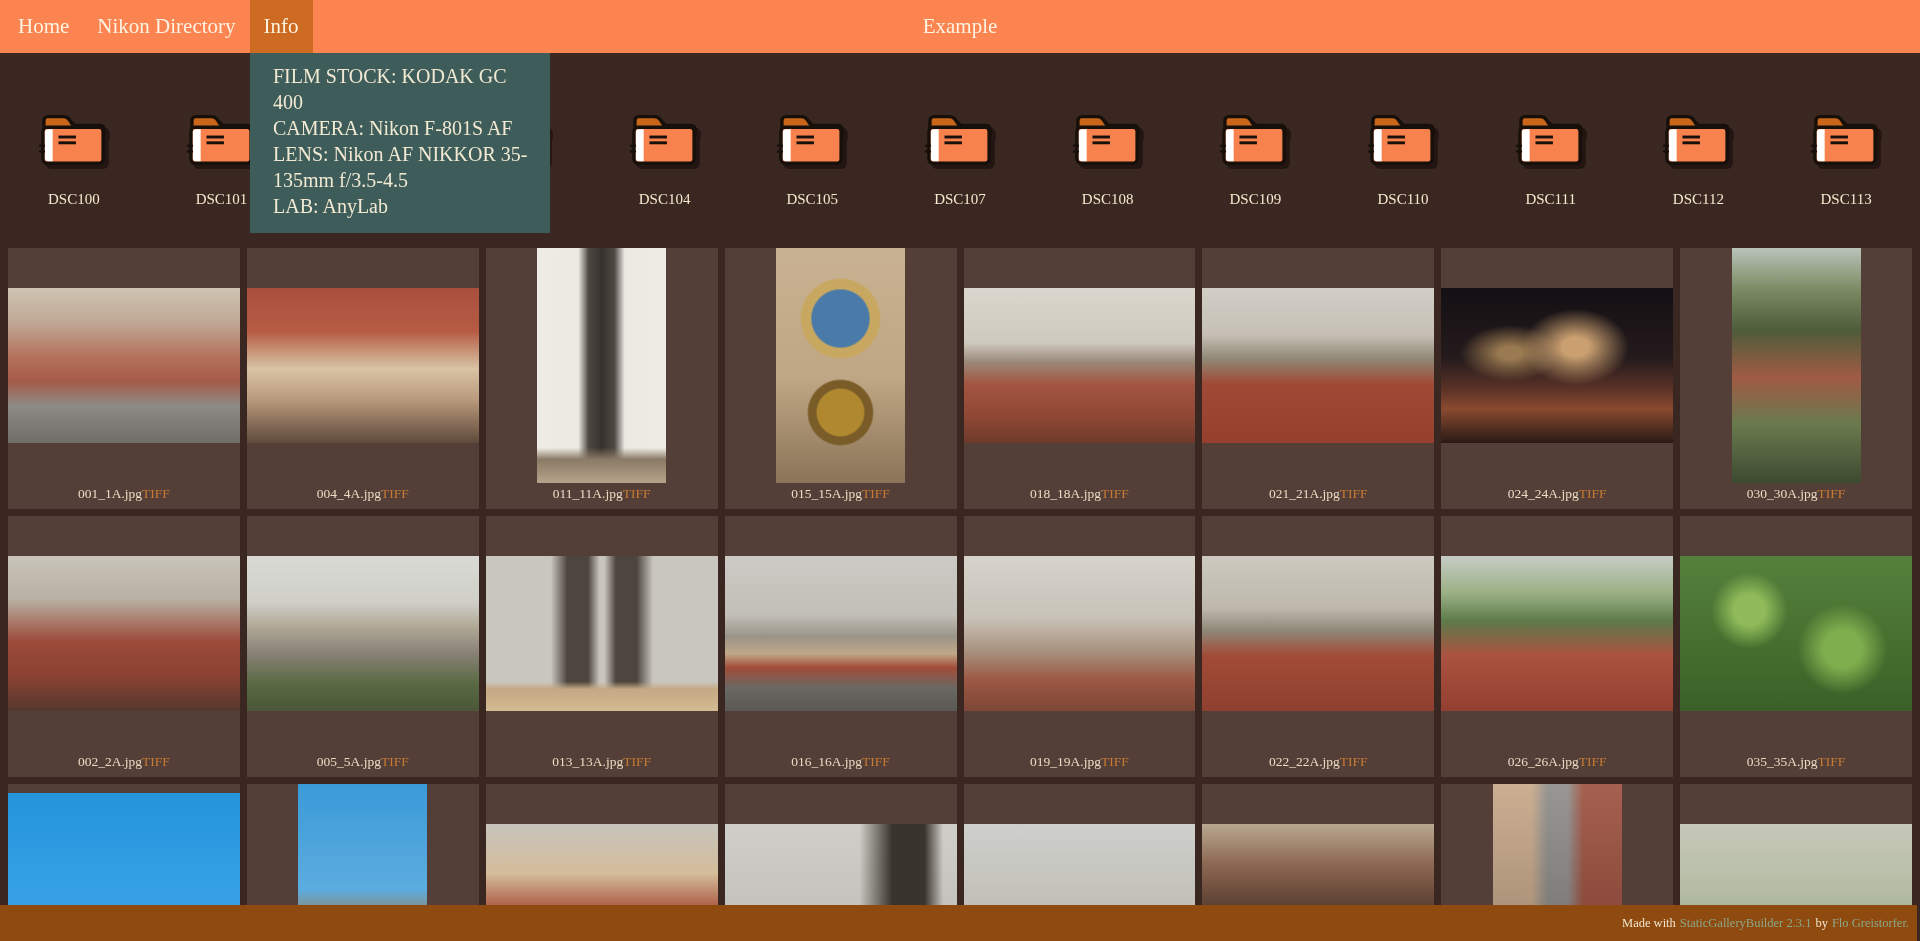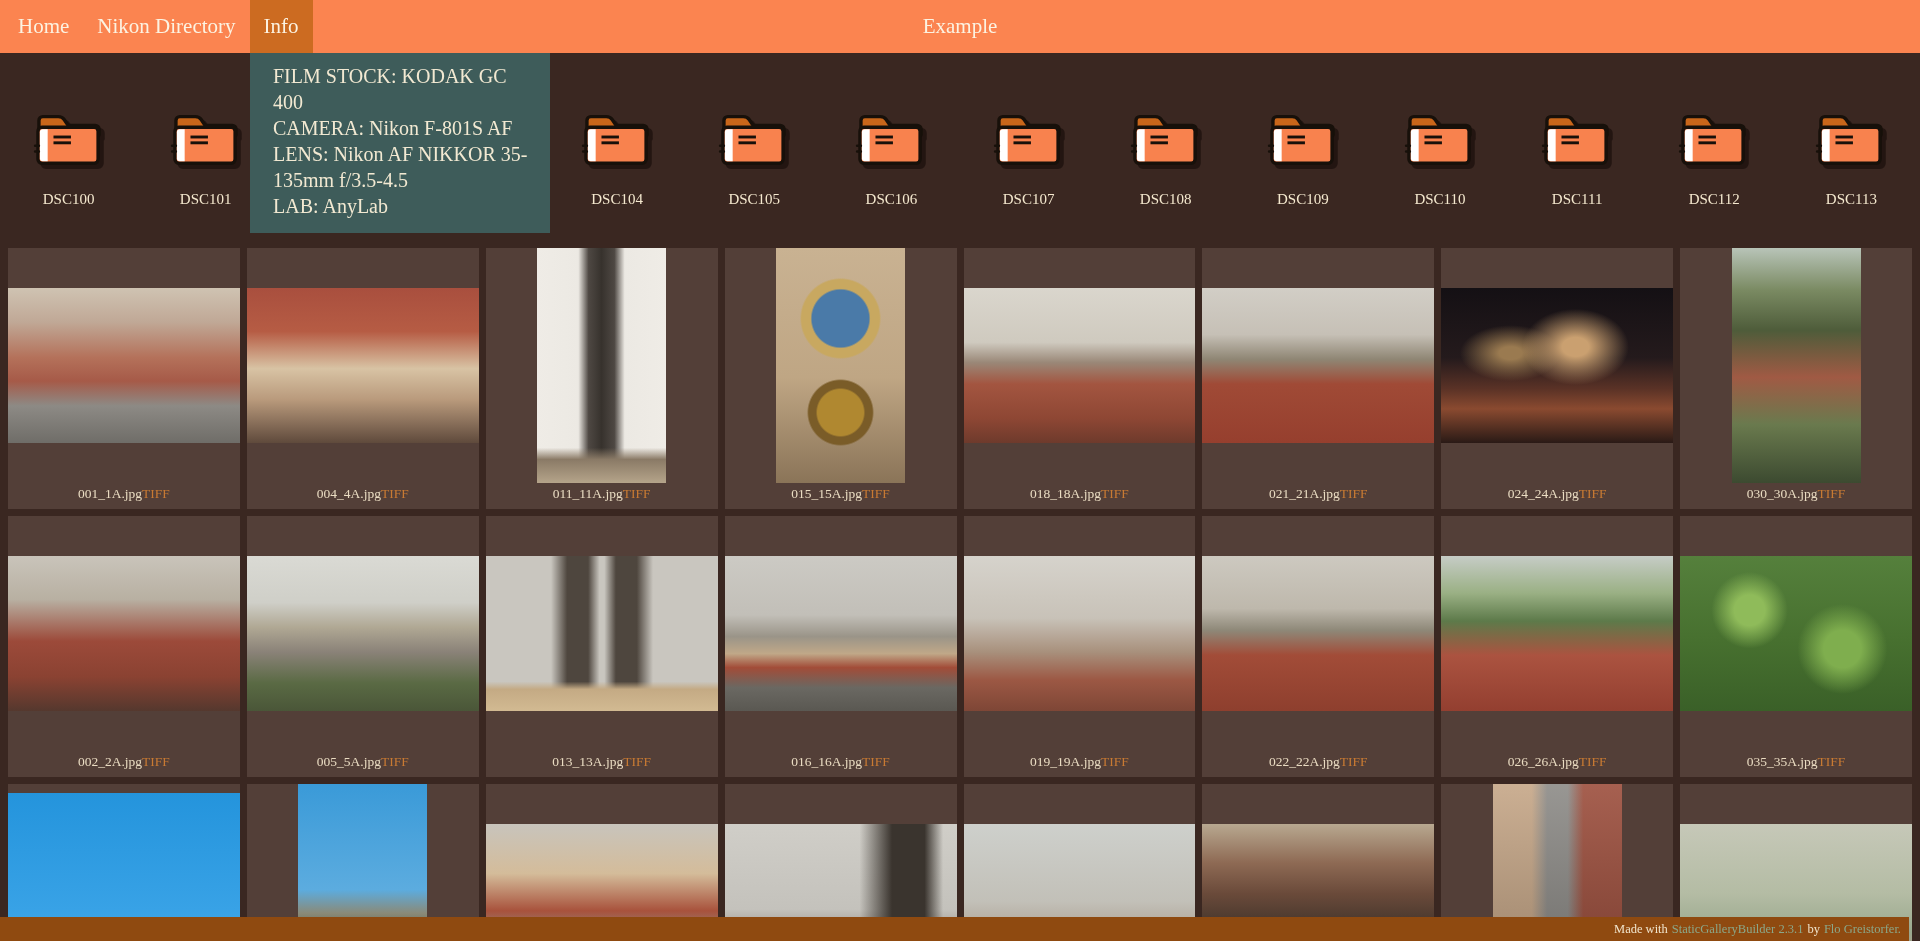--- a/index.html
+++ b/index.html
@@ -59,21 +59,21 @@
   .ph.portrait  { width:129px; height:235px; }
   .ph.tall      { width:100%; height:212px; align-self:flex-start; margin-top:9px; }
   .cell-label {
     height:22px; display:flex; align-items:center; justify-content:center;
     font-size:13.5px;
   }
   .fname { color:#EADCC2; }
   .tiff  { color:#C87A33; cursor:pointer; }
   
   .footer {
-    position:absolute; left:0; right:11px; bottom:0; height:24px;
+    position:absolute; left:0; right:3px; bottom:0; height:36px;
     background:#8F4A10; z-index:40;
     display:flex; align-items:center; justify-content:flex-end;
     padding-right:8px; gap:4px; font-size:12.5px;
   }
   .footer .plain { color:#F0E4CC; }
   .footer .flink { color:#8BA88A; cursor:pointer; }
 </style>
 </head>
 <body>
 
@@ -184,33 +184,20 @@
     <svg viewBox="0 0 76 66">
       <g stroke="#17100a" stroke-width="3.5" stroke-linejoin="round">
         <path d="M7 27 v-11 a4 4 0 0 1 4 -4 h16 q4 0 6 3 l4 6 h28 a4 4 0 0 1 4 4 v6 z" fill="#C9661A"></path>
         <rect x="6" y="23" width="62" height="37" rx="4" fill="#F8824E"></rect>
         <path d="M11 25 h5 v33 h-5 a3 3 0 0 1 -3 -3 v-27 a3 3 0 0 1 3 -3 z" fill="#FFFFFF" stroke="none"></path>
         <line x1="22" y1="33" x2="40" y2="33" stroke-width="3"></line>
         <line x1="22" y1="39" x2="40" y2="39" stroke-width="3"></line>
         <path d="M3 42 h4 M3 48 h4" stroke-width="2.5" stroke-linecap="round"></path>
       </g>
     </svg>
-    <span class="folder-label">DSC106</span>
-  </div>
-      <div class="folder-item">
-    <svg viewBox="0 0 76 66">
-      <g stroke="#17100a" stroke-width="3.5" stroke-linejoin="round">
-        <path d="M7 27 v-11 a4 4 0 0 1 4 -4 h16 q4 0 6 3 l4 6 h28 a4 4 0 0 1 4 4 v6 z" fill="#C9661A"></path>
-        <rect x="6" y="23" width="62" height="37" rx="4" fill="#F8824E"></rect>
-        <path d="M11 25 h5 v33 h-5 a3 3 0 0 1 -3 -3 v-27 a3 3 0 0 1 3 -3 z" fill="#FFFFFF" stroke="none"></path>
-        <line x1="22" y1="33" x2="40" y2="33" stroke-width="3"></line>
-        <line x1="22" y1="39" x2="40" y2="39" stroke-width="3"></line>
-        <path d="M3 42 h4 M3 48 h4" stroke-width="2.5" stroke-linecap="round"></path>
-      </g>
-    </svg>
     <span class="folder-label">DSC107</span>
   </div>
       <div class="folder-item">
     <svg viewBox="0 0 76 66">
       <g stroke="#17100a" stroke-width="3.5" stroke-linejoin="round">
         <path d="M7 27 v-11 a4 4 0 0 1 4 -4 h16 q4 0 6 3 l4 6 h28 a4 4 0 0 1 4 4 v6 z" fill="#C9661A"></path>
         <rect x="6" y="23" width="62" height="37" rx="4" fill="#F8824E"></rect>
         <path d="M11 25 h5 v33 h-5 a3 3 0 0 1 -3 -3 v-27 a3 3 0 0 1 3 -3 z" fill="#FFFFFF" stroke="none"></path>
         <line x1="22" y1="33" x2="40" y2="33" stroke-width="3"></line>
         <line x1="22" y1="39" x2="40" y2="39" stroke-width="3"></line>

